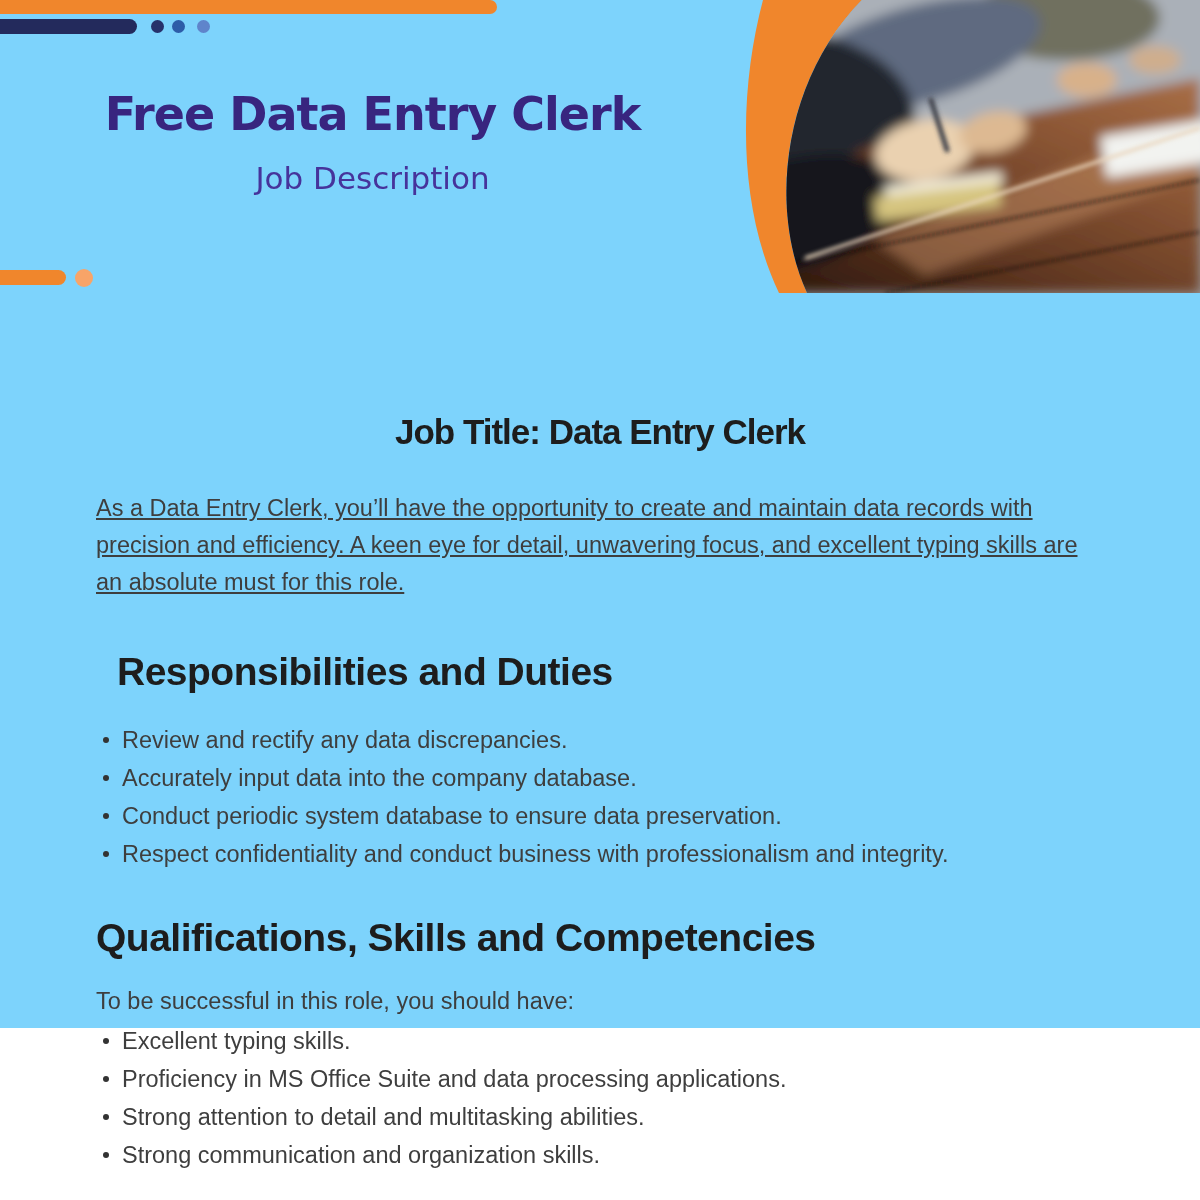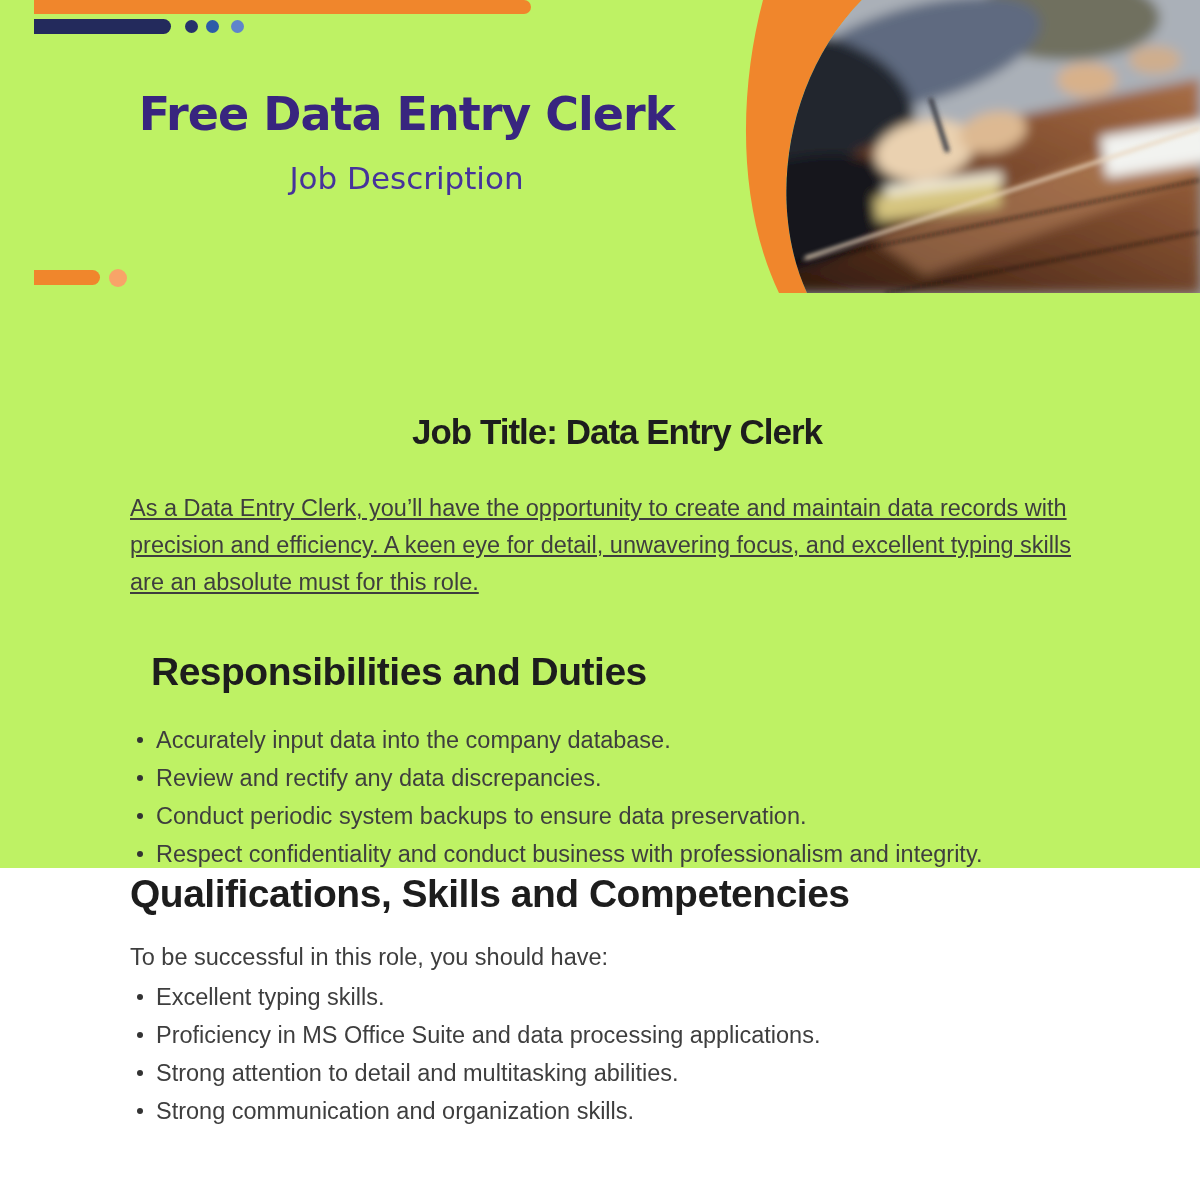--- a/index.html
+++ b/index.html
@@ -1,19 +1,19 @@
 <!DOCTYPE html>
 <html><head>
 <meta charset="utf-8">
 <style>
   * { margin:0; padding:0; box-sizing:border-box; }
   html,body { width:1200px; height:1200px; background:#ffffff; overflow:hidden; }
   body { font-family:"Liberation Sans", sans-serif; color:#3e3e3e; }
 
-  .page { position:relative; width:1200px; height:868px; background:#bef264;padding-left:34px; }
+  .page { position:relative; width:1200px; height:1028px; background:#7dd3fc; }
 
   
   .hero { position:relative; height:293px; }
 
   .top-orange-bar { position:absolute; left:0; top:0; width:497px; height:14px;
     background:#F0862C; border-radius:0 8px 8px 0; }
 
   .navy-pill { position:absolute; left:0; top:19px; width:137px; height:15px;
     background:#232A5C; border-radius:0 9px 9px 0; }
 
@@ -39,21 +39,21 @@
   .content { padding:0 96px; }
 
   .job-title { margin:120px 0 0; text-align:center; font-size:35px; font-weight:bold;
     letter-spacing:-1px; color:#1D1D1D; line-height:1.1; }
 
   .summary { margin-top:38px; font-size:23.5px; line-height:37px; color:#3E3E3E;text-decoration:underline; }
 
   .sec-heading { font-size:39px; font-weight:bold; letter-spacing:-0.5px;
     color:#1D1D1D; line-height:1.1; }
   .sec-1 .sec-heading { margin-top:50px;margin-left:21px; }
-  .sec-2 .sec-heading { }
+  .sec-2 .sec-heading { margin-top:44px; }
 
   .sec-intro { margin-top:22px; font-size:23.5px; line-height:38px; color:#3E3E3E; }
 
   ul.bullets { margin-top:28px; list-style:none; }
   .sec-2 ul.bullets { margin-top:2px; }
   ul.bullets li { position:relative; padding-left:26px; font-size:23.5px;
     line-height:38px; color:#3E3E3E; }
   ul.bullets li::before { content:""; position:absolute; left:7px; top:16px;
     width:6px; height:6px; border-radius:50%; background:#333; }
 </style>
@@ -128,23 +128,23 @@
 
   <main class="content">
 
     <h1 class="job-title">Job Title: Data Entry Clerk</h1>
 
     <p class="summary">As a Data Entry Clerk, you’ll have the opportunity to create and maintain data records with precision and efficiency. A keen eye for detail, unwavering focus, and excellent typing skills are an absolute must for this role.</p>
 
     <section class="sec-1">
       <h2 class="sec-heading">Responsibilities and Duties</h2>
       <ul class="bullets">
+        <li>Review and rectify any data discrepancies.</li>
         <li>Accurately input data into the company database.</li>
-        <li>Review and rectify any data discrepancies.</li>
-        <li>Conduct periodic system backups to ensure data preservation.</li>
+        <li>Conduct periodic system database to ensure data preservation.</li>
         <li>Respect confidentiality and conduct business with professionalism and integrity.</li>
       </ul>
     </section>
 
     <section class="sec-2">
       <h2 class="sec-heading">Qualifications, Skills and Competencies</h2>
       <p class="sec-intro">To be successful in this role, you should have:</p>
       <ul class="bullets">
         <li>Excellent typing skills.</li>
         <li>Proficiency in MS Office Suite and data processing applications.</li>

